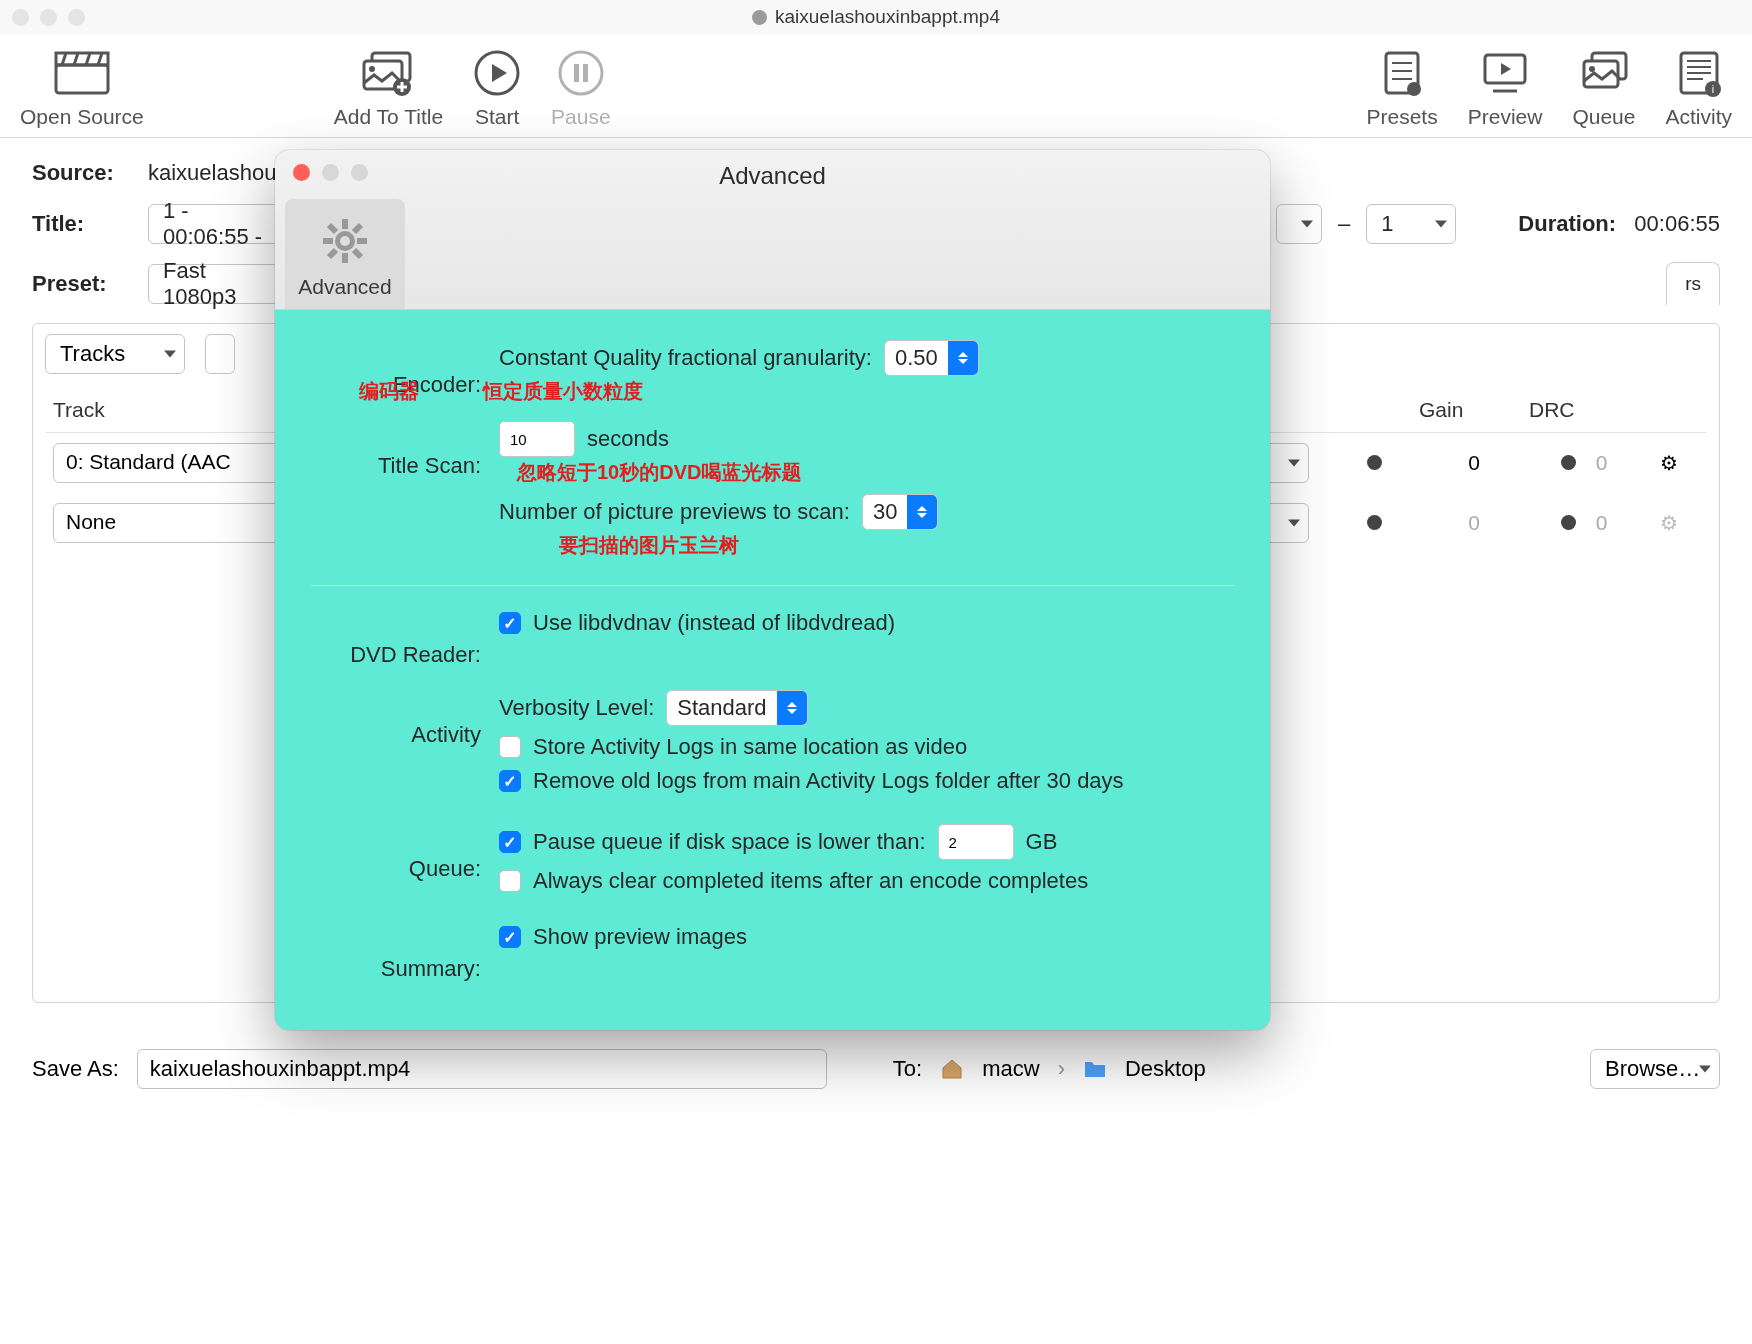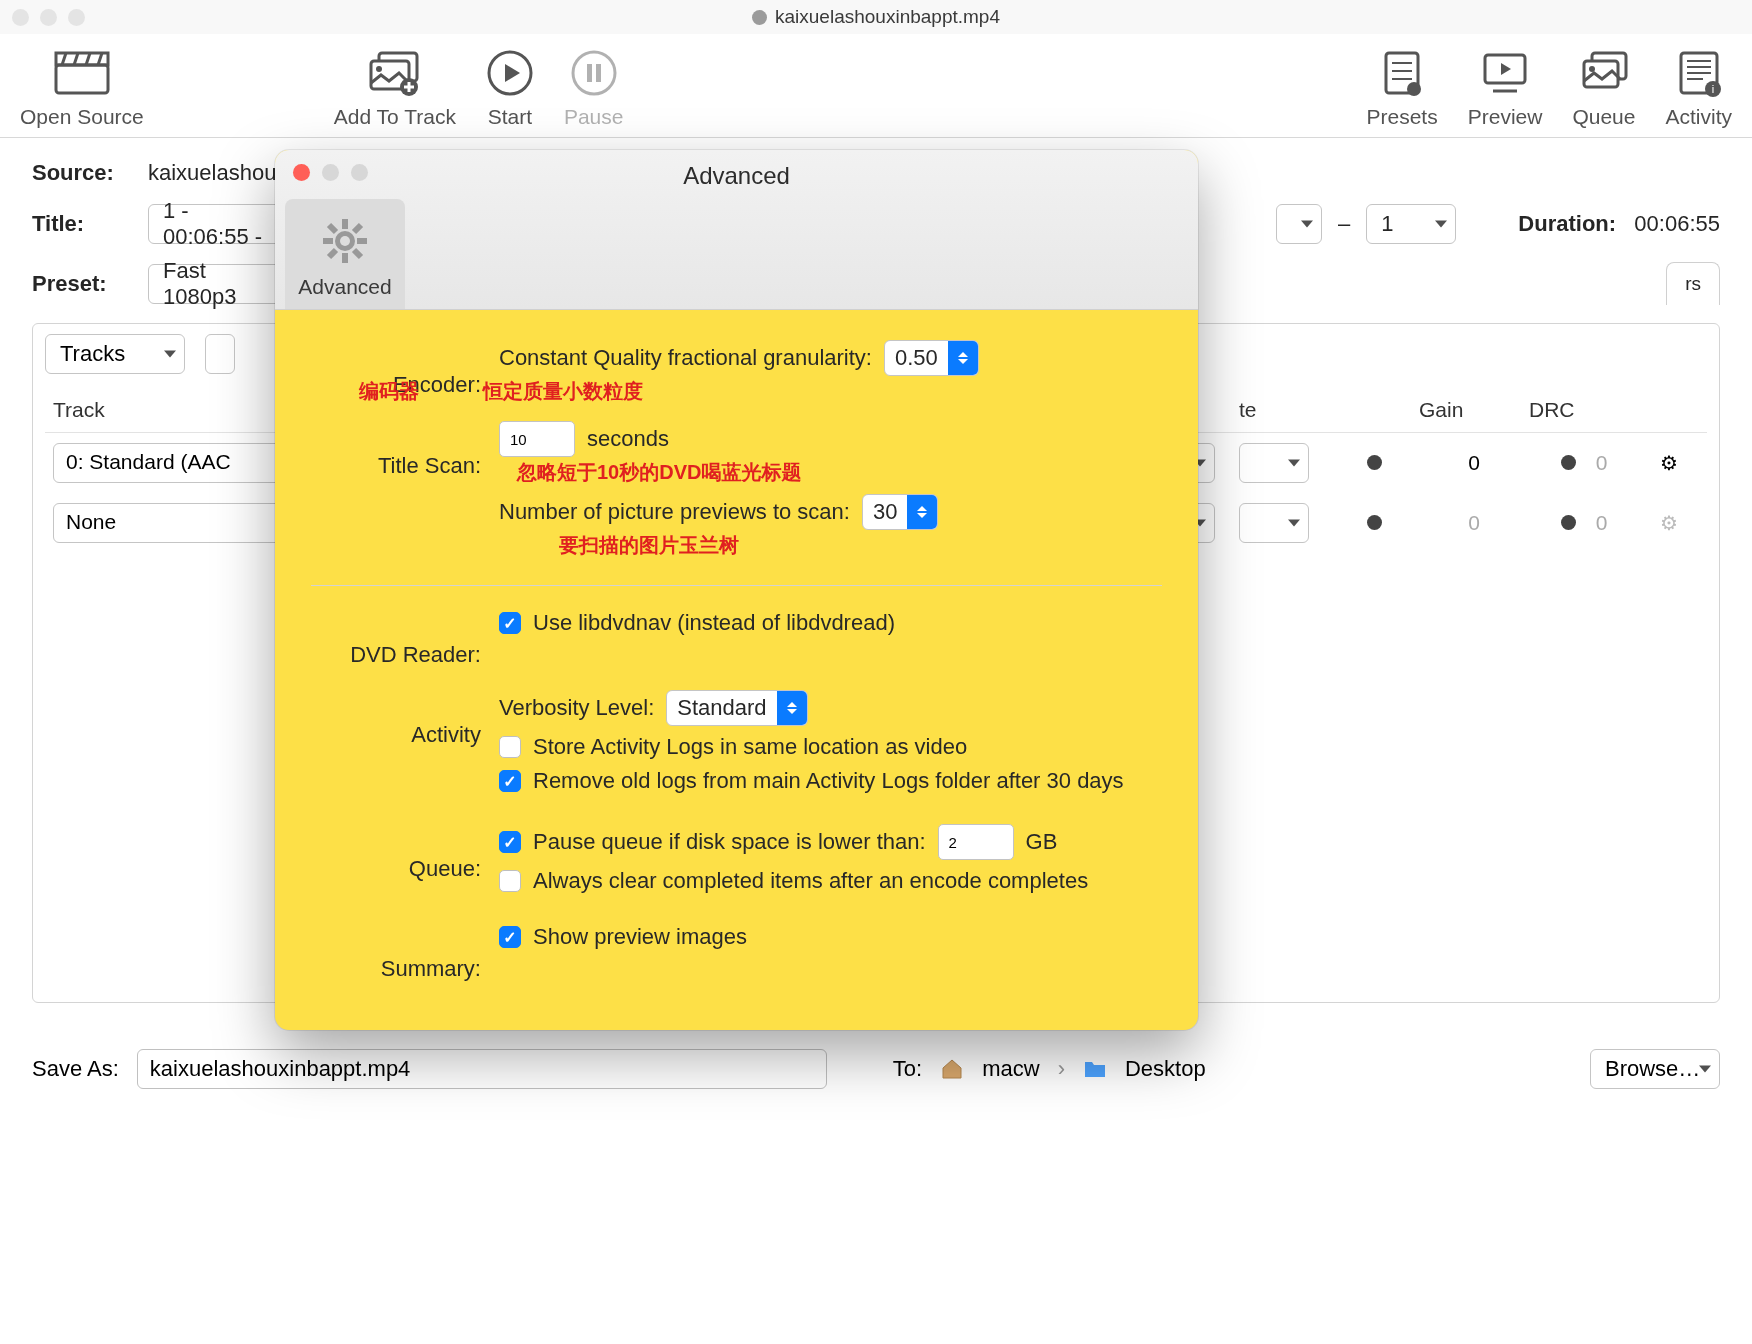--- a/index.html
+++ b/index.html
@@ -30,21 +30,21 @@
 .grid-head { display:grid; grid-template-columns: 1fr 90px 90px 110px 110px 60px; padding:10px 8px; font-size:21px; color:#333; border-bottom:1px solid #e3e3e3;}
 .grid-row { display:grid; grid-template-columns: 1fr 90px 90px 110px 110px 60px; padding:10px 8px; font-size:21px; align-items:center; }
 .rowsel { background:#fff;border:1px solid #c5c5c5;border-radius:6px;padding:6px 30px 6px 12px;font-size:21px;height:40px;position:relative; width:98%;}
 .rowsel::after{content:"";position:absolute;right:8px;top:50%;transform:translateY(-50%);width:0;height:0;border-left:6px solid transparent;border-right:6px solid transparent;border-top:7px solid #505050;}
 .radio-dot { width:15px;height:15px;border-radius:50%;background:#444;display:inline-block; }
 .gear { font-size:20px; }
 .saveas { display:flex; align-items:center; gap:18px; font-size:22px; margin-top: 46px;}
 .text-input { background:#fff;border:1px solid #c0c0c0;border-radius:6px;padding:7px 12px;font-size:22px;width:690px;height:40px; }
 .browse { margin-left:auto; }
 
-.sheet-backdrop { position:absolute; left:275px; top:150px; width:923px; background:#fde047; border-radius:14px; box-shadow: 0 24px 60px rgba(0,0,0,.35), 0 0 0 1px rgba(0,0,0,.08); overflow:hidden; }
+.sheet-backdrop { position:absolute; left:275px; top:150px; width:995px; background:#5eead4; border-radius:14px; box-shadow: 0 24px 60px rgba(0,0,0,.35), 0 0 0 1px rgba(0,0,0,.08); overflow:hidden; }
 .sheet-header { height:160px; background:linear-gradient(#f2f2f2,#e7e7e7); border-bottom:1px solid #d0d0d0; position:relative; }
 .sheet-traffic { position:absolute; left:18px; top:14px; display:flex; gap:12px; }
 .sheet-traffic .c1 { width:17px;height:17px;border-radius:50%;background:#ff5f57; }
 .sheet-traffic .c2,.sheet-traffic .c3 { width:17px;height:17px;border-radius:50%;background:#d7d7d7; }
 .sheet-title { position:absolute; left:0;right:0;top:12px;text-align:center;font-size:24px;color:#2c2c2c; font-weight:500;}
 .sheet-tabs { position:absolute; left:10px; bottom:0; display:flex; }
 .tabbtn { width:120px; height:110px; display:flex;flex-direction:column;align-items:center;justify-content:flex-end;gap:8px;font-size:21px;color:#3a3a3a;border-radius:8px 8px 0 0;padding-bottom:10px; }
 .tabbtn.active { background:#dcdcdc; }
 .tabicon { width:52px;height:52px;display:flex;align-items:center;justify-content:center; }
 
@@ -106,21 +106,21 @@
         <svg width="60" height="48" viewBox="0 0 60 48">
             <rect x="14" y="4" width="38" height="28" rx="3" fill="none" stroke="#555" stroke-width="3"></rect>
             <rect x="6" y="12" width="38" height="28" rx="3" fill="#fff" stroke="#555" stroke-width="3"></rect>
             <circle cx="14" cy="20" r="3" fill="#555"></circle>
             <path d="M6 34 l10 -8 l8 6 l10 -8 l10 10" fill="none" stroke="#555" stroke-width="3"></path>
             <circle cx="44" cy="38" r="9" fill="#555"></circle>
             <line x1="44" y1="33" x2="44" y2="43" stroke="#fff" stroke-width="3"></line>
             <line x1="39" y1="38" x2="49" y2="38" stroke="#fff" stroke-width="3"></line>
           </svg>
       </span>
-      <span>Add To Track</span>
+      <span>Add To Title</span>
     </div>
     <div class="tool-btn">
       <span class="tool-icon">
         <svg width="48" height="48" viewBox="0 0 48 48">
             <circle cx="24" cy="24" r="21" fill="none" stroke="#555" stroke-width="3"></circle>
             <polygon points="19,15 19,33 34,24" fill="#555"></polygon>
           </svg>
       </span>
       <span>Start</span>
     </div>

